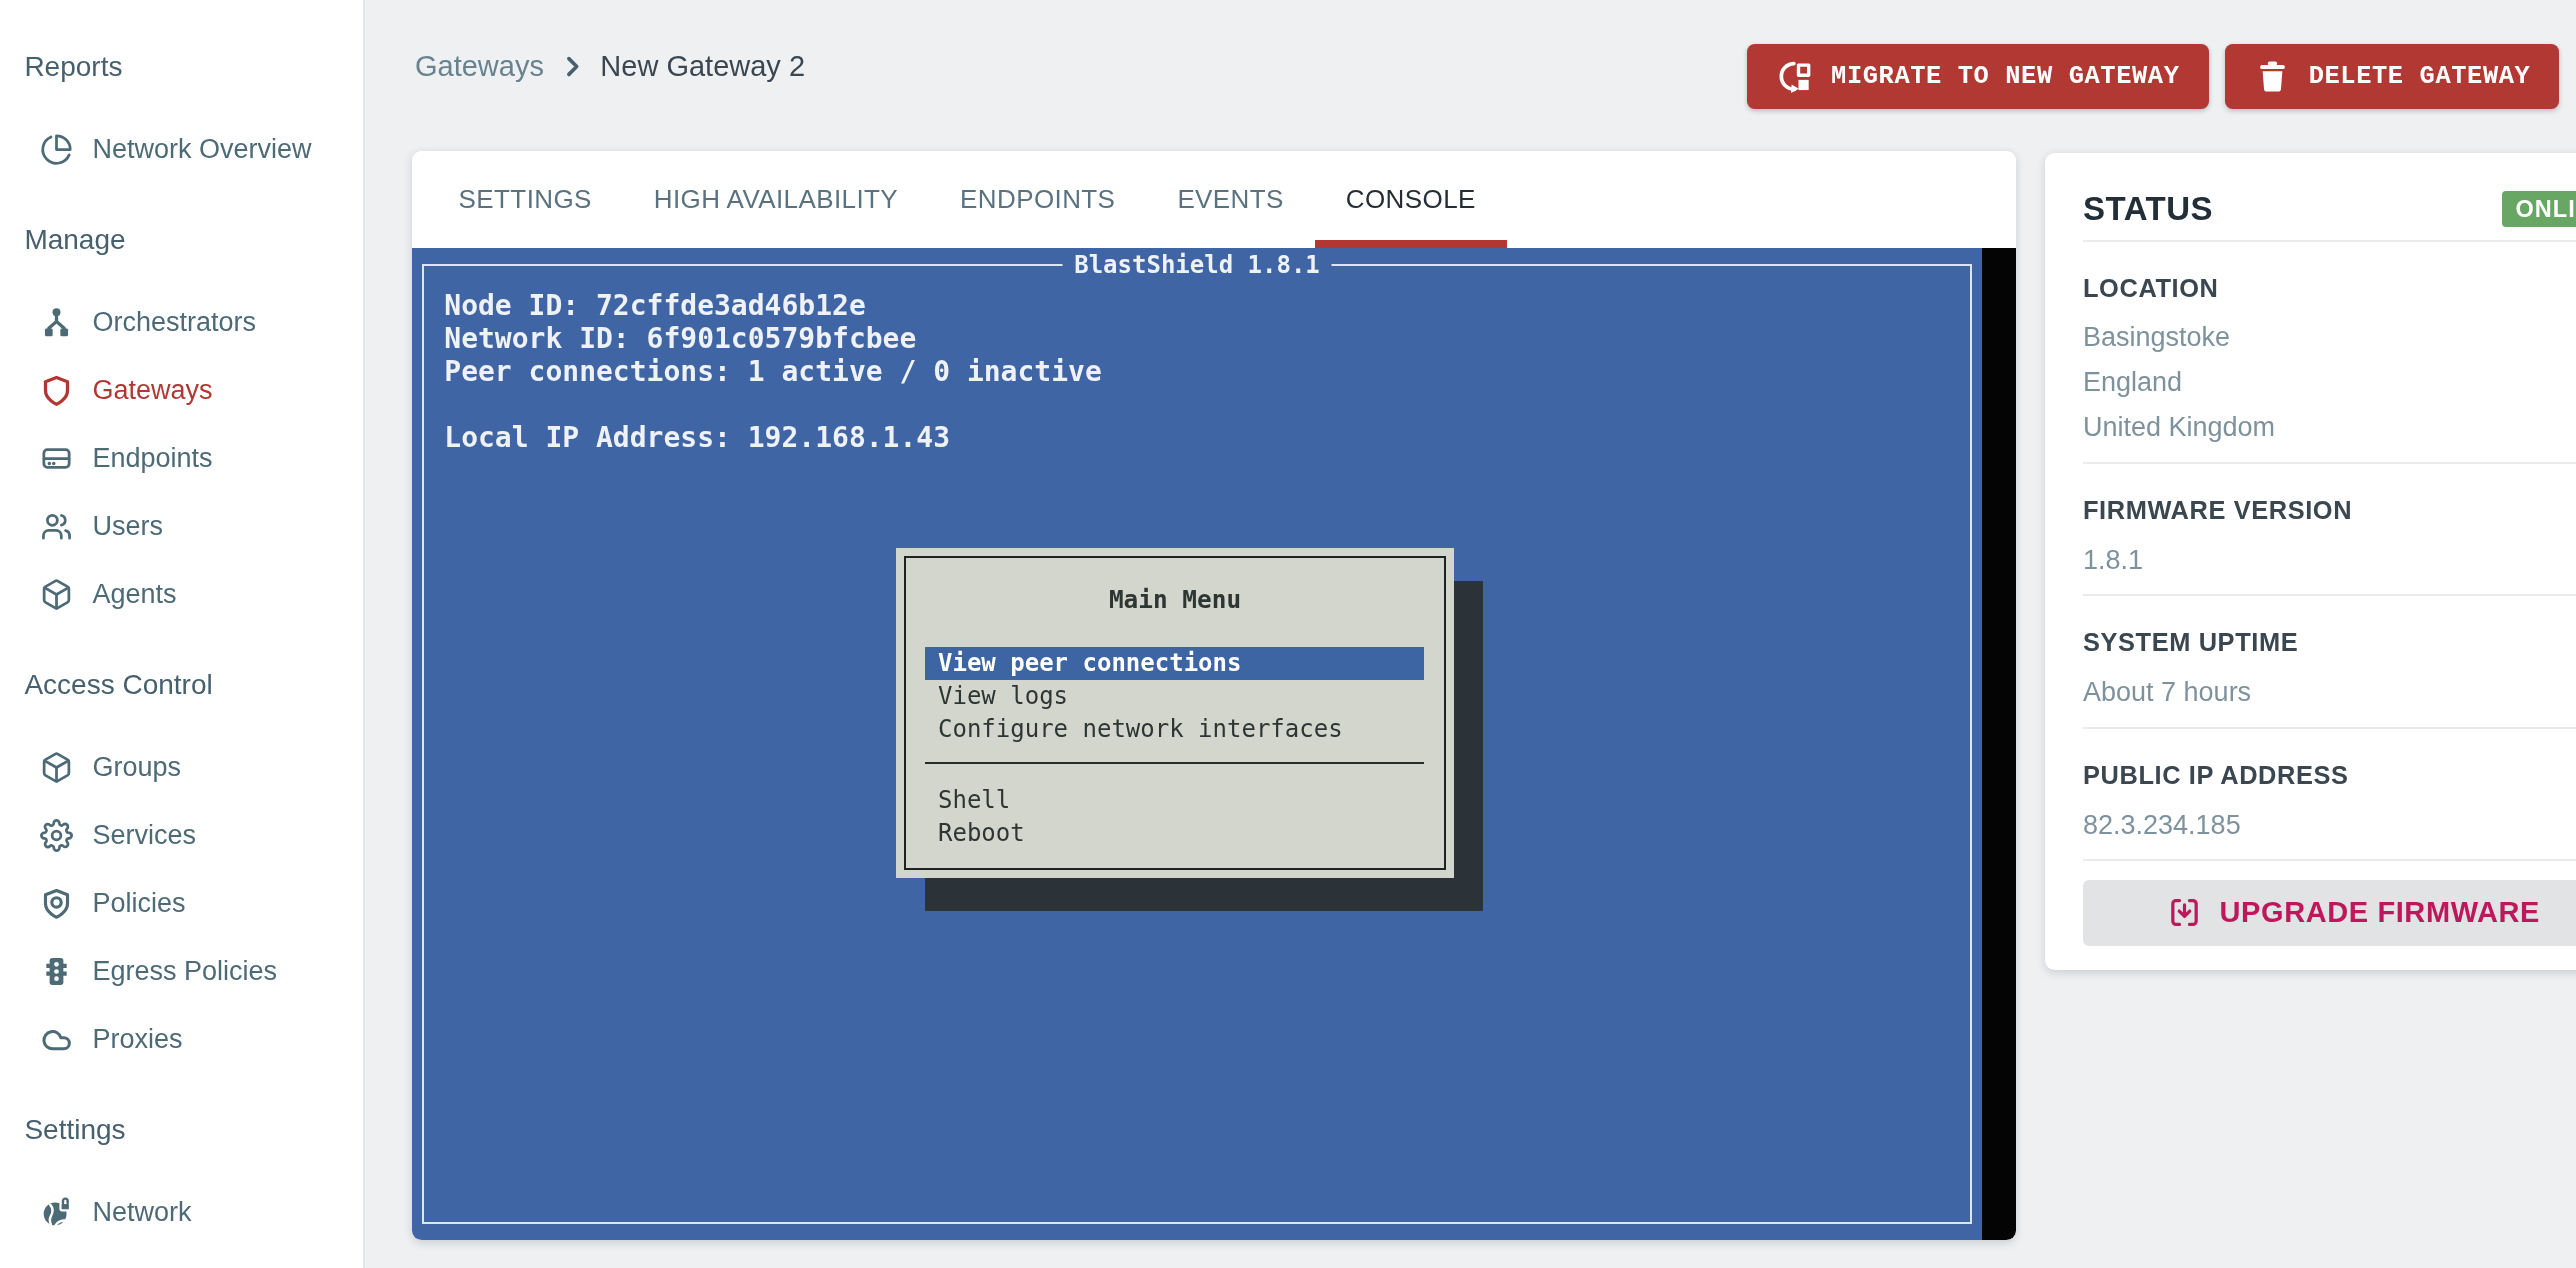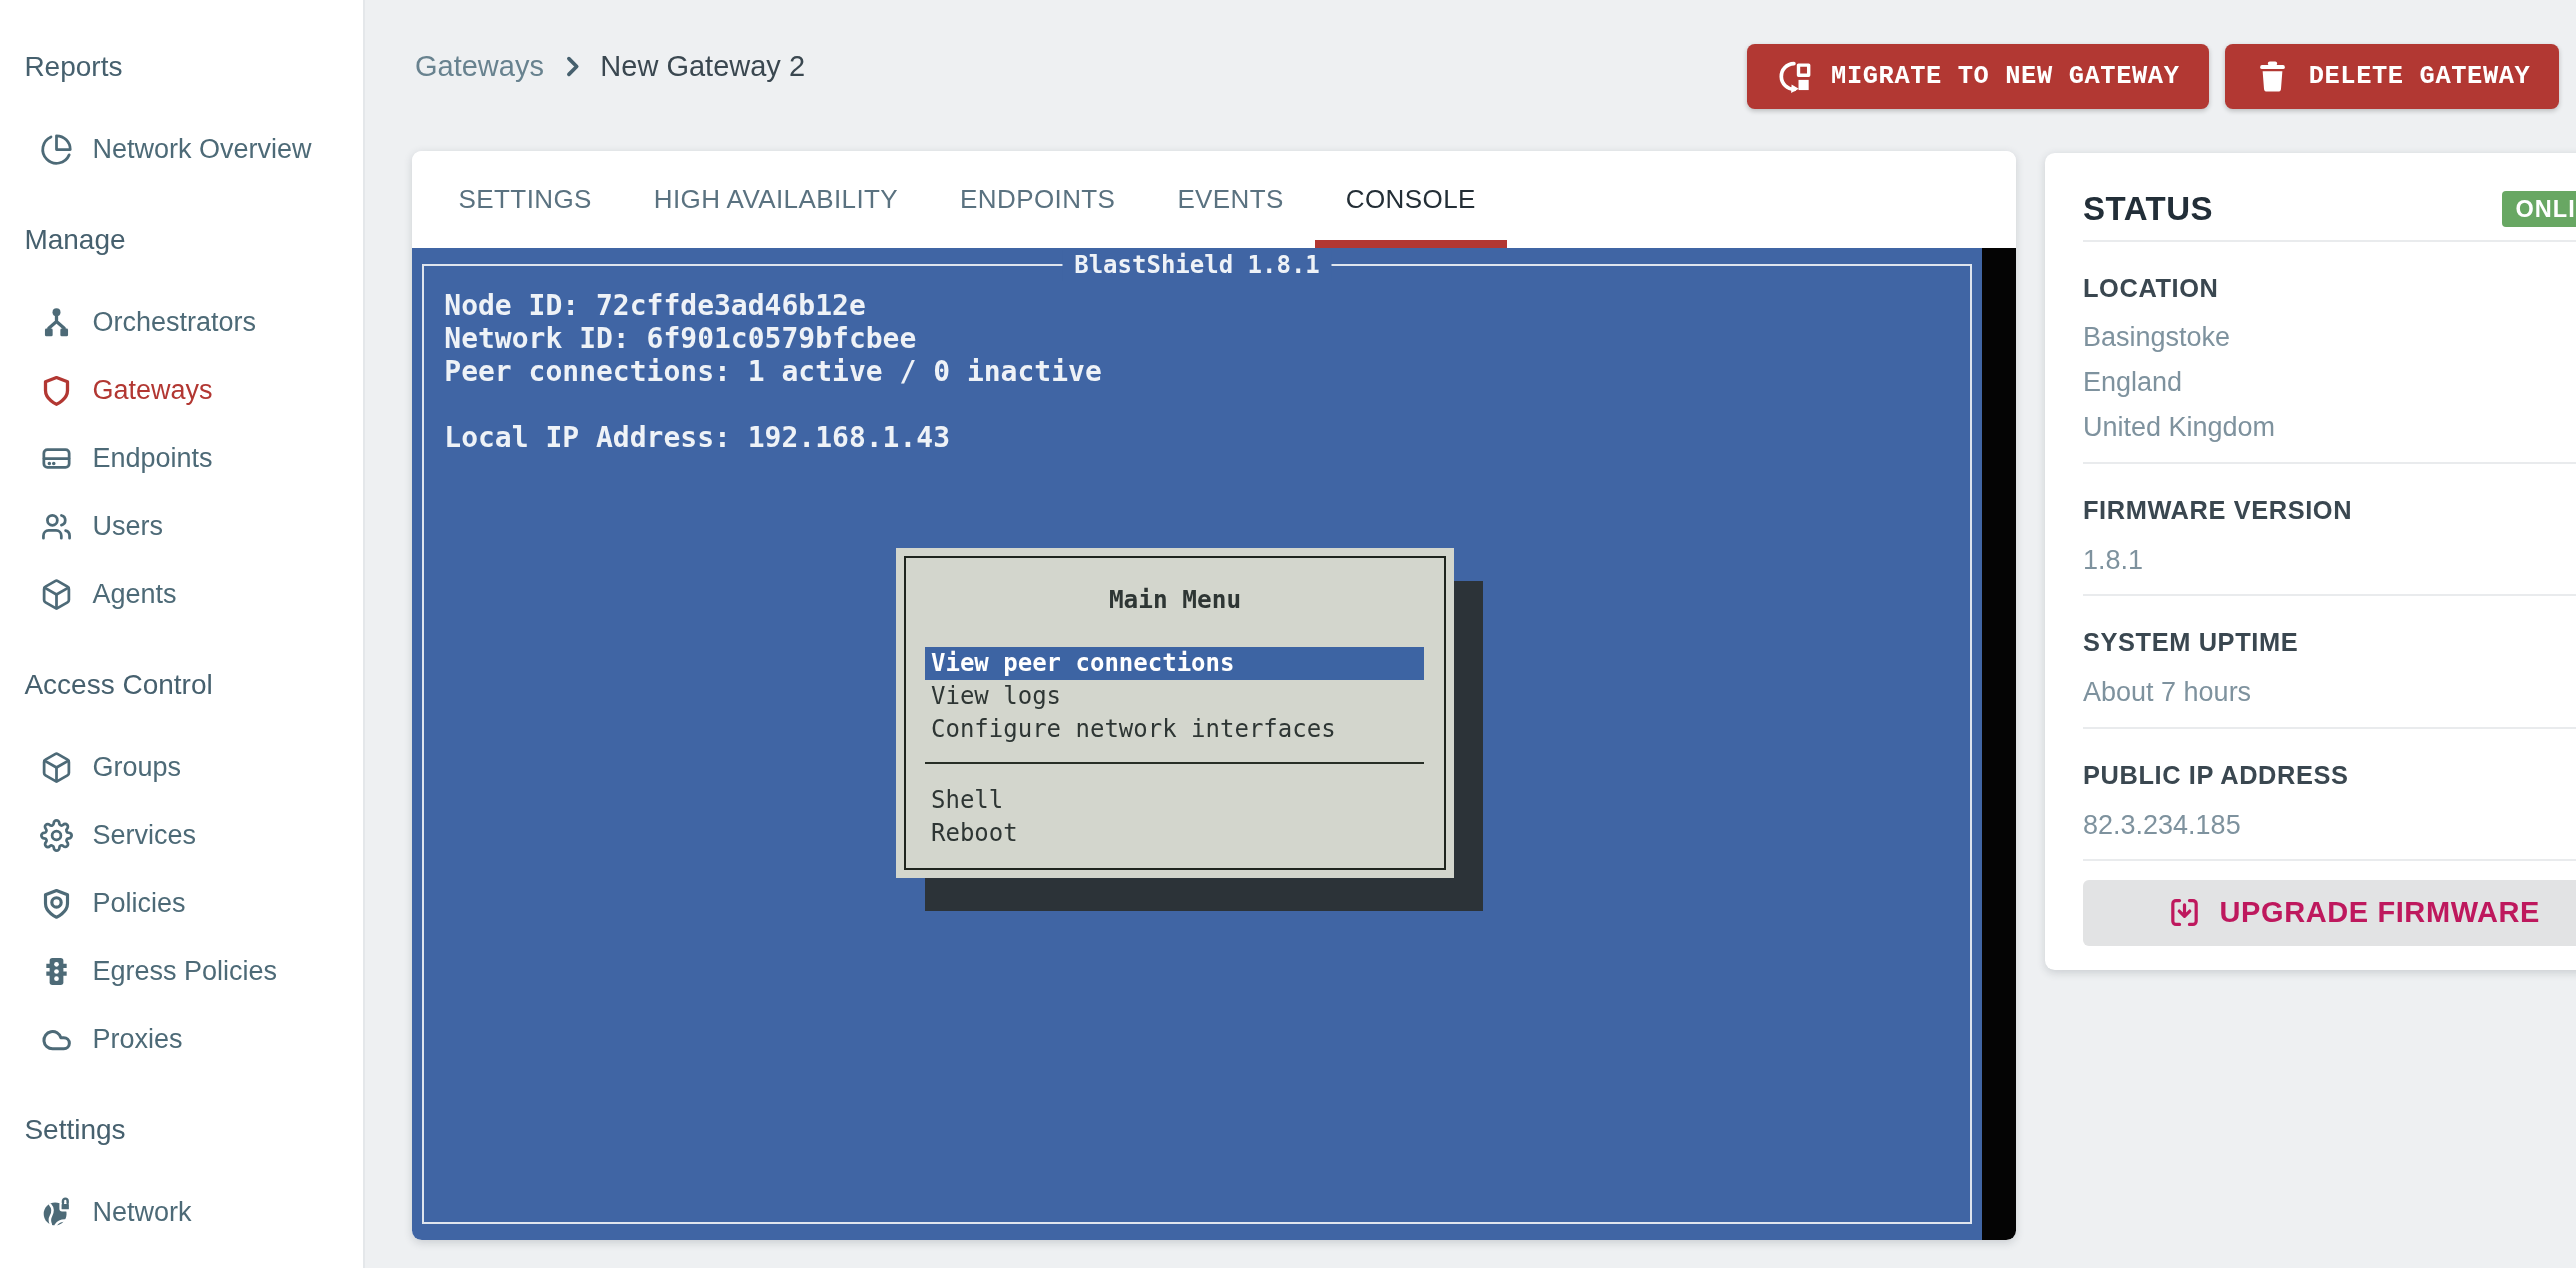--- a/index.html
+++ b/index.html
@@ -54,21 +54,21 @@
     font-family:"DejaVu Sans Mono",monospace;font-weight:700;font-size:24px;color:#eef2f7;
   }
   .console-lines{position:absolute;left:20.5px;top:23.5px;font-family:"DejaVu Sans Mono",monospace;font-weight:700;font-size:28px;color:#eef2f7;}
   .console-line{height:33px;line-height:33px;white-space:pre;}
   
   .dialog-shadow{position:absolute;left:513px;top:333px;width:558px;height:330px;background:#2c3338;}
   .dialog{position:absolute;left:484px;top:300px;width:558px;height:330px;background:#d3d6cd;font-family:"DejaVu Sans Mono",monospace;}
   .dialog-border{position:absolute;inset:7.8px;border:2px solid #1e241d;pointer-events:none;}
   .dialog-title{position:absolute;top:37px;left:0;right:0;text-align:center;font-size:24.4px;font-weight:700;color:#2e3634;}
   .menu{position:absolute;left:29px;right:30px;top:99px;}
-  .menu-item{height:33px;line-height:33px;font-size:24px;font-weight:500;color:#2e3634;padding-left:6px;white-space:pre;cursor:pointer;}
+  .menu-item{height:33px;line-height:33px;font-size:24px;font-weight:500;color:#2e3634;padding-left:13px;white-space:pre;cursor:pointer;}
   .menu-item.selected{background:#3d64a3;color:#ffffff;font-weight:700;}
   .menu-divider{height:2px;background:#272e26;margin:15.6px 0 20.5px;}
   
   .status-panel{
     position:absolute;left:2045px;top:153px;width:614px;height:817px;background:#fff;
     border-radius:9.8px;box-shadow:0 2.9px 8.8px rgba(50,60,70,.18);
     box-sizing:border-box;padding:0 35px 0 38px;
   }
   .panel-header{display:flex;justify-content:space-between;align-items:center;padding-top:37px;padding-bottom:11.7px;border-bottom:2px solid #e9ebed;}
   .panel-title{font-size:33px;font-weight:700;color:#222e38;letter-spacing:0.5px;}

